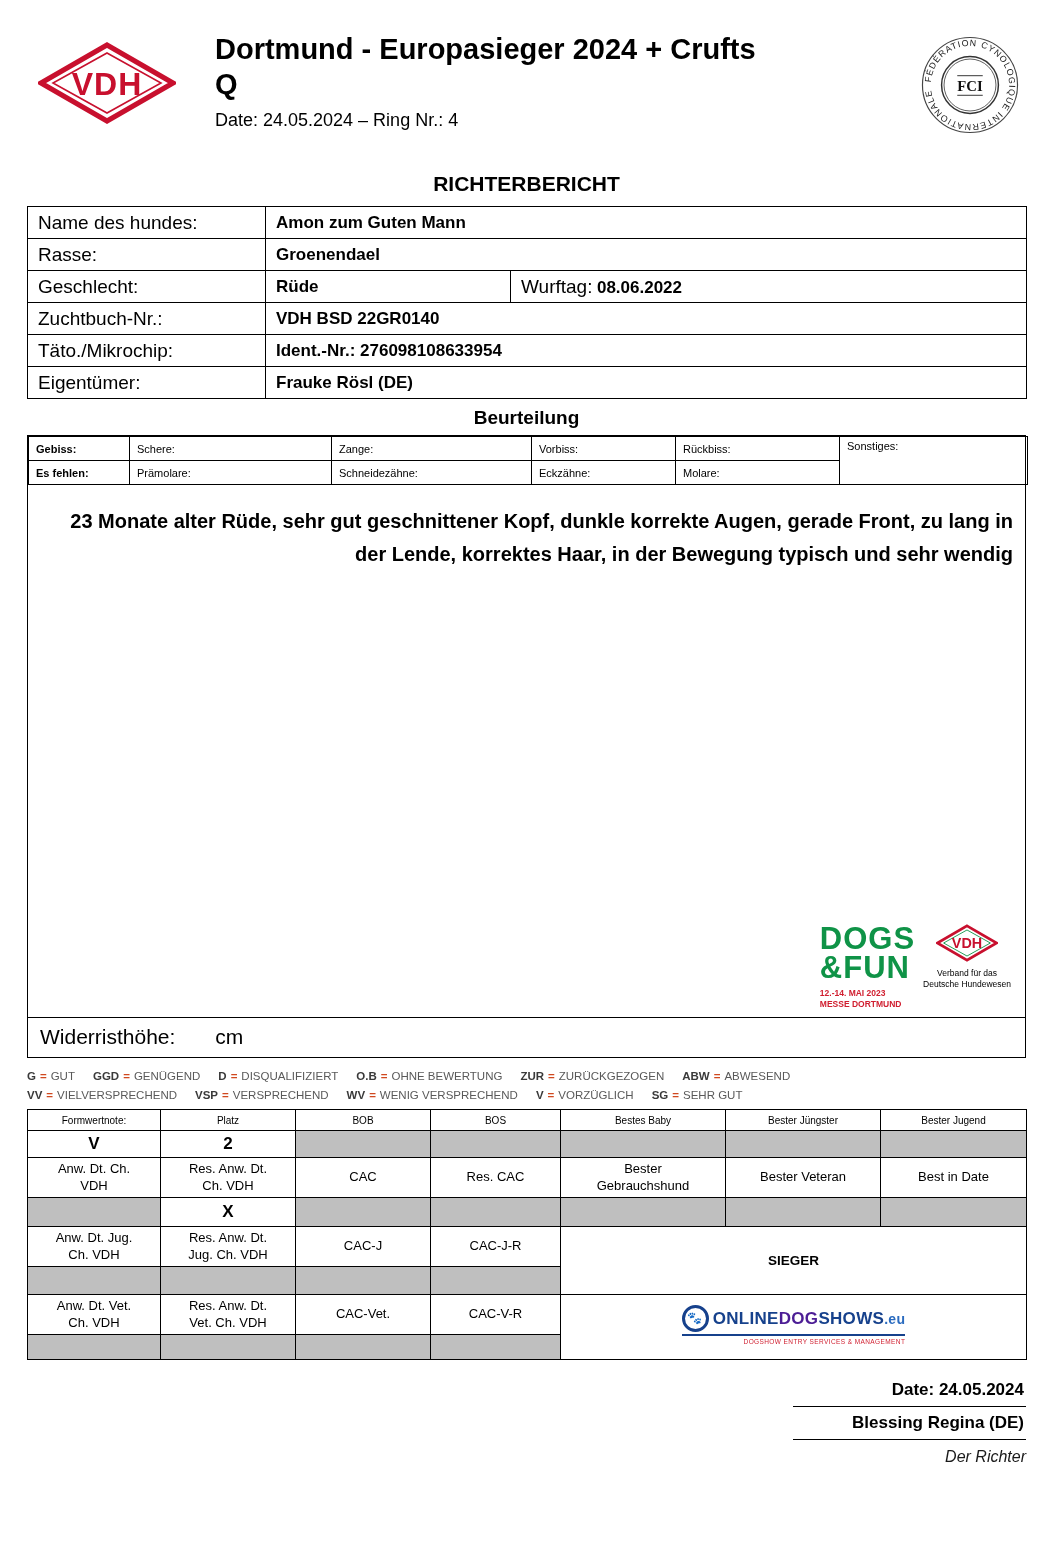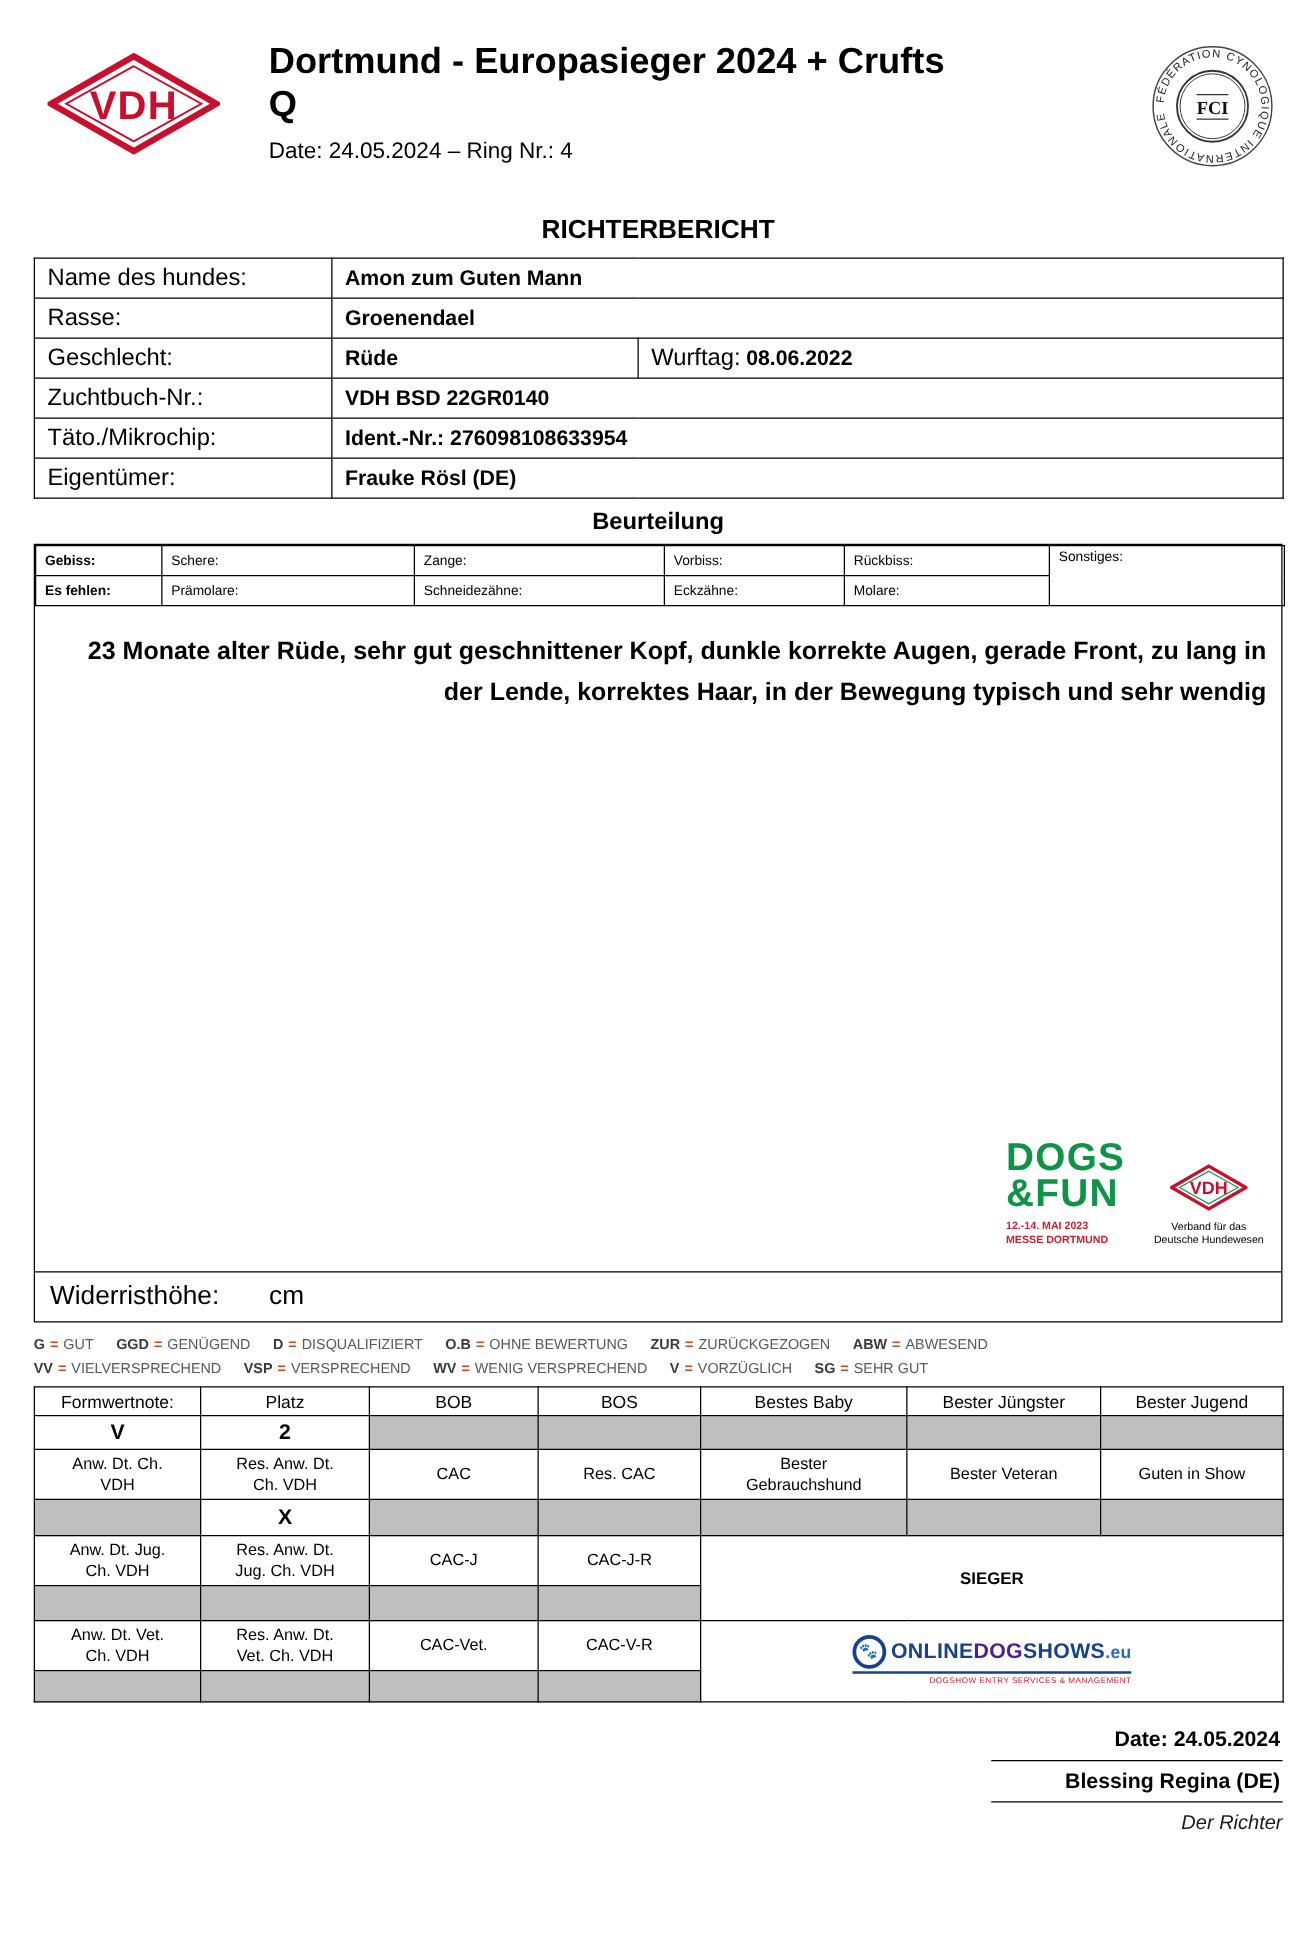--- a/index.html
+++ b/index.html
@@ -35,40 +35,40 @@
   .bigbox { width: 999px; margin-left: 27px; border: 1.8px solid #000; }
   table.gebiss { width: 100%; border-collapse: collapse; table-layout: fixed; font-size: 11px; }
   .gebiss td { border: 1.2px solid #000; height: 24px; padding: 1px 7px; vertical-align: middle; }
   .gebiss .b { font-weight: bold; }
   .judge-area { position: relative; height: 532px; }
   .judge-text { padding: 20px 12px 0; font-size: 20px; font-weight: bold; line-height: 1.65; text-align: right; }
   .widerrist-row { border-top: 1.4px solid #000; padding: 7px 12px 8px; font-size: 21px; }
   .widerrist-unit { margin-left: 34px; }
 
   
-  .dogsfun { position: absolute; right: 14px; bottom: 20px; display: flex; align-items: flex-end; gap: 23px; }
+  .dogsfun { position: absolute; right: 14px; bottom: 7px; display: flex; align-items: flex-start; gap: 8px; }
   .df-left { text-align: left; }
   .df-word { color: #0f9347; font-weight: bold; font-size: 31px; line-height: 0.95; letter-spacing: 1px; }
   .df-dates { color: #d01e2f; font-size: 8.5px; font-weight: bold; margin-top: 5px; line-height: 1.3; }
   .df-right { text-align: center; }
   .df-caption { font-size: 8.5px; line-height: 1.25; margin-top: 2px; }
 
   
   .legend { margin: 12px 0 8px 27px; font-size: 11.5px; }
   .legend-line { display: flex; gap: 18px; margin-bottom: 7px; flex-wrap: nowrap; }
   .lg-item { white-space: nowrap; }
   .lg-ab { font-weight: bold; color: #3a3a3a; }
   .lg-eq { color: #d0491f; padding: 0 4px; font-weight: bold; }
   .lg-term { color: #595959; }
 
   
   table.results { width: 999px; margin-left: 27px; border-collapse: collapse; table-layout: fixed;
                   text-align: center; font-size: 13px; }
   .results td { border: 1.2px solid #000; padding: 2px 3px; vertical-align: middle; line-height: 1.3; }
-  .results .hdr { font-size: 14px; height: 21px; }
+  .results .hdr { font-size: 10px; height: 21px; }
   .results .gray { background: #bfbfbf; }
   .results .bigval { font-size: 17px; font-weight: bold; }
   .results .two { height: 40px; }
   .results .sieger-cell { font-weight: bold; font-size: 13.5px; }
 
   
   .ods { display: inline-block; text-align: center; }
   .ods-top { display: flex; align-items: center; justify-content: center; gap: 4px;
              border-bottom: 2px solid #16418c; padding-bottom: 2px; }
   .ods-circle { width: 27px; height: 27px; border: 3px solid #16418c; border-radius: 50%;
@@ -273,21 +273,21 @@
     <tr class="two">
       <td class="preline">Anw. Dt. Ch.
 VDH</td>
       <td class="preline">Res. Anw. Dt.
 Ch. VDH</td>
       <td>CAC</td>
       <td>Res. CAC</td>
       <td class="preline">Bester
 Gebrauchshund</td>
       <td>Bester Veteran</td>
-      <td>Guten in Show</td>
+      <td>Best in Date</td>
     </tr>
     <tr style="height:29px">
       <td class="gray"></td>
       <td class="bigval">X</td>
       <td class="gray"></td>
       <td class="gray"></td>
       <td class="gray"></td>
       <td class="gray"></td>
       <td class="gray"></td>
     </tr>

